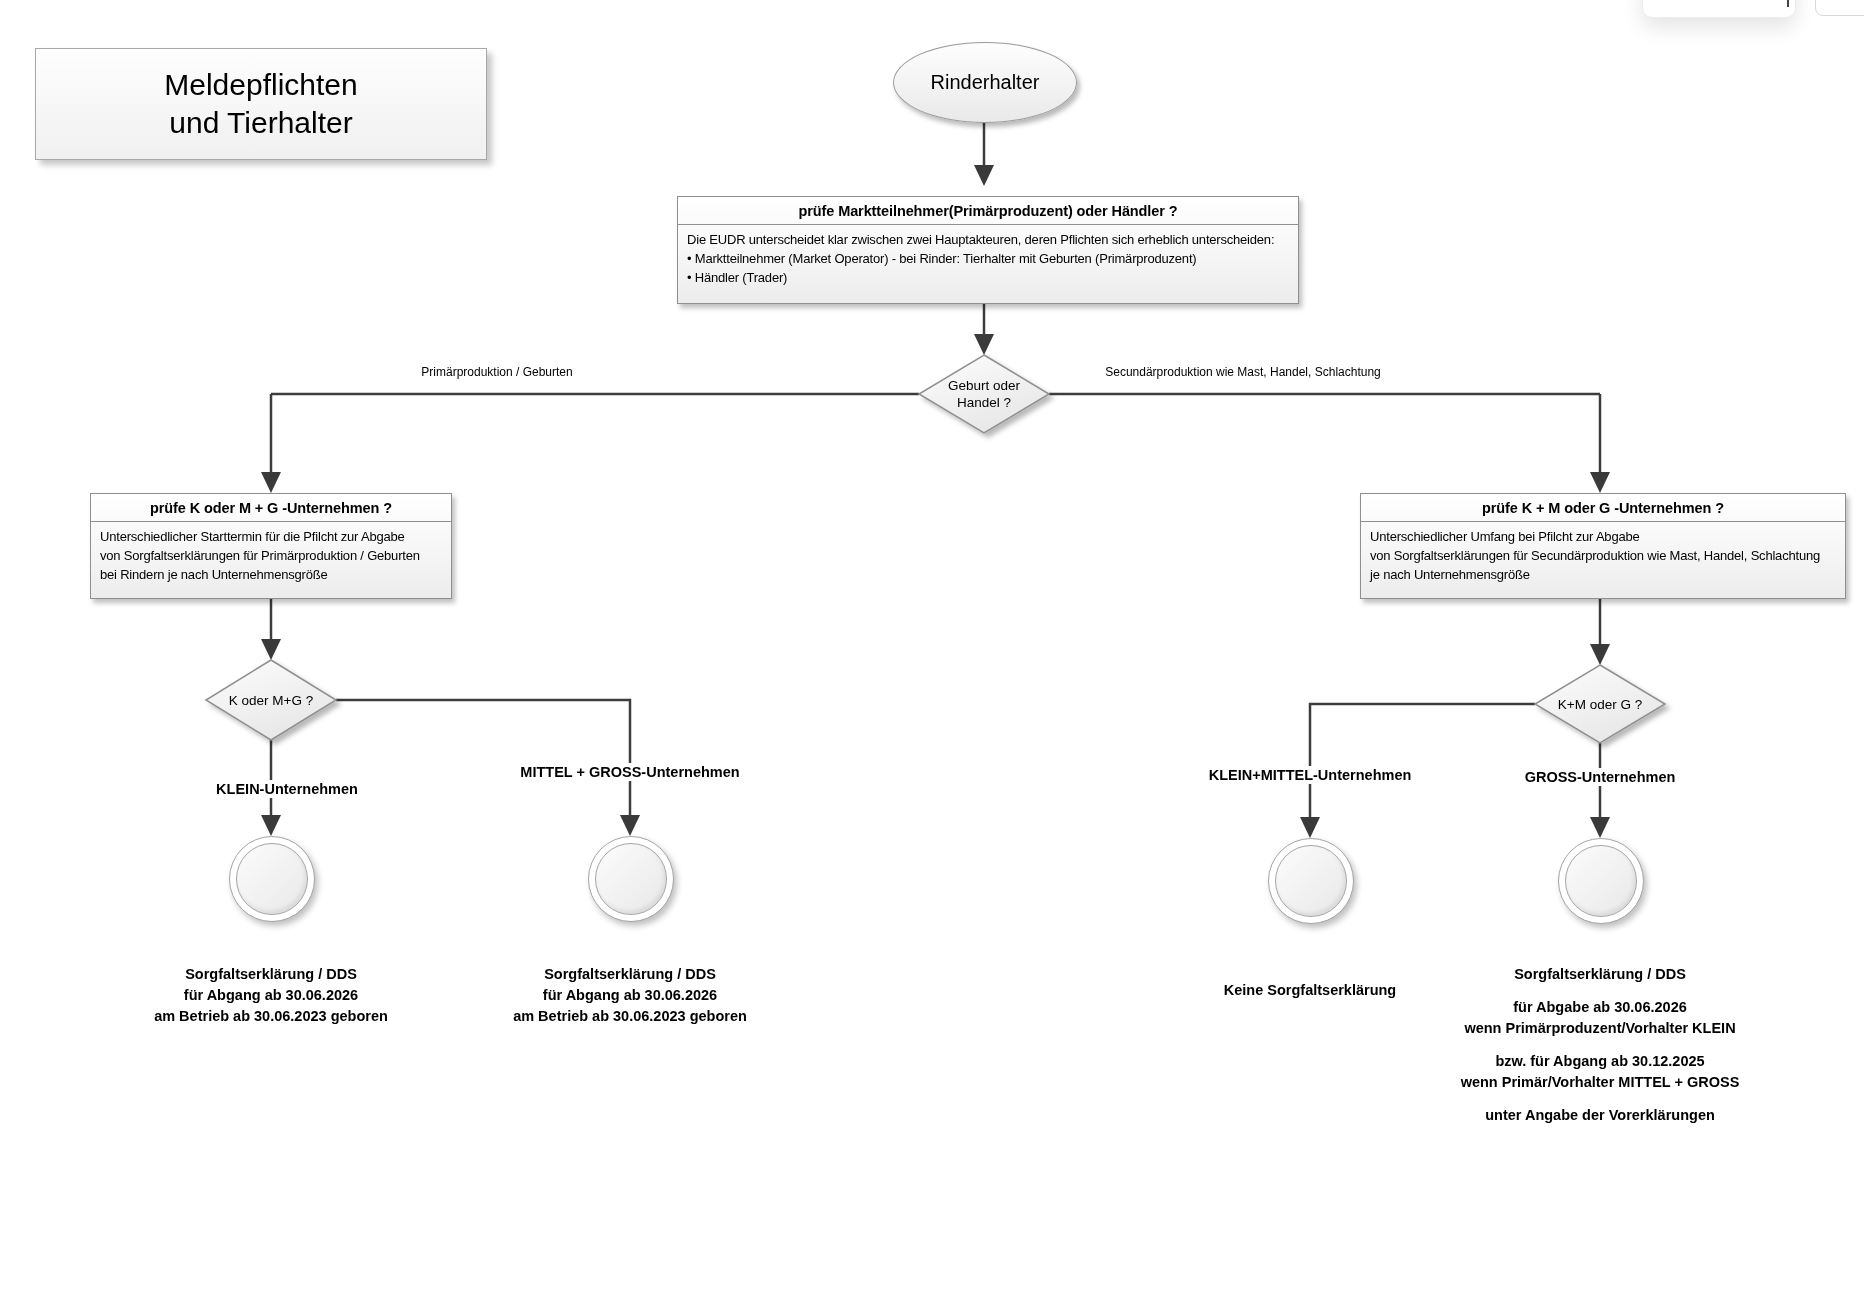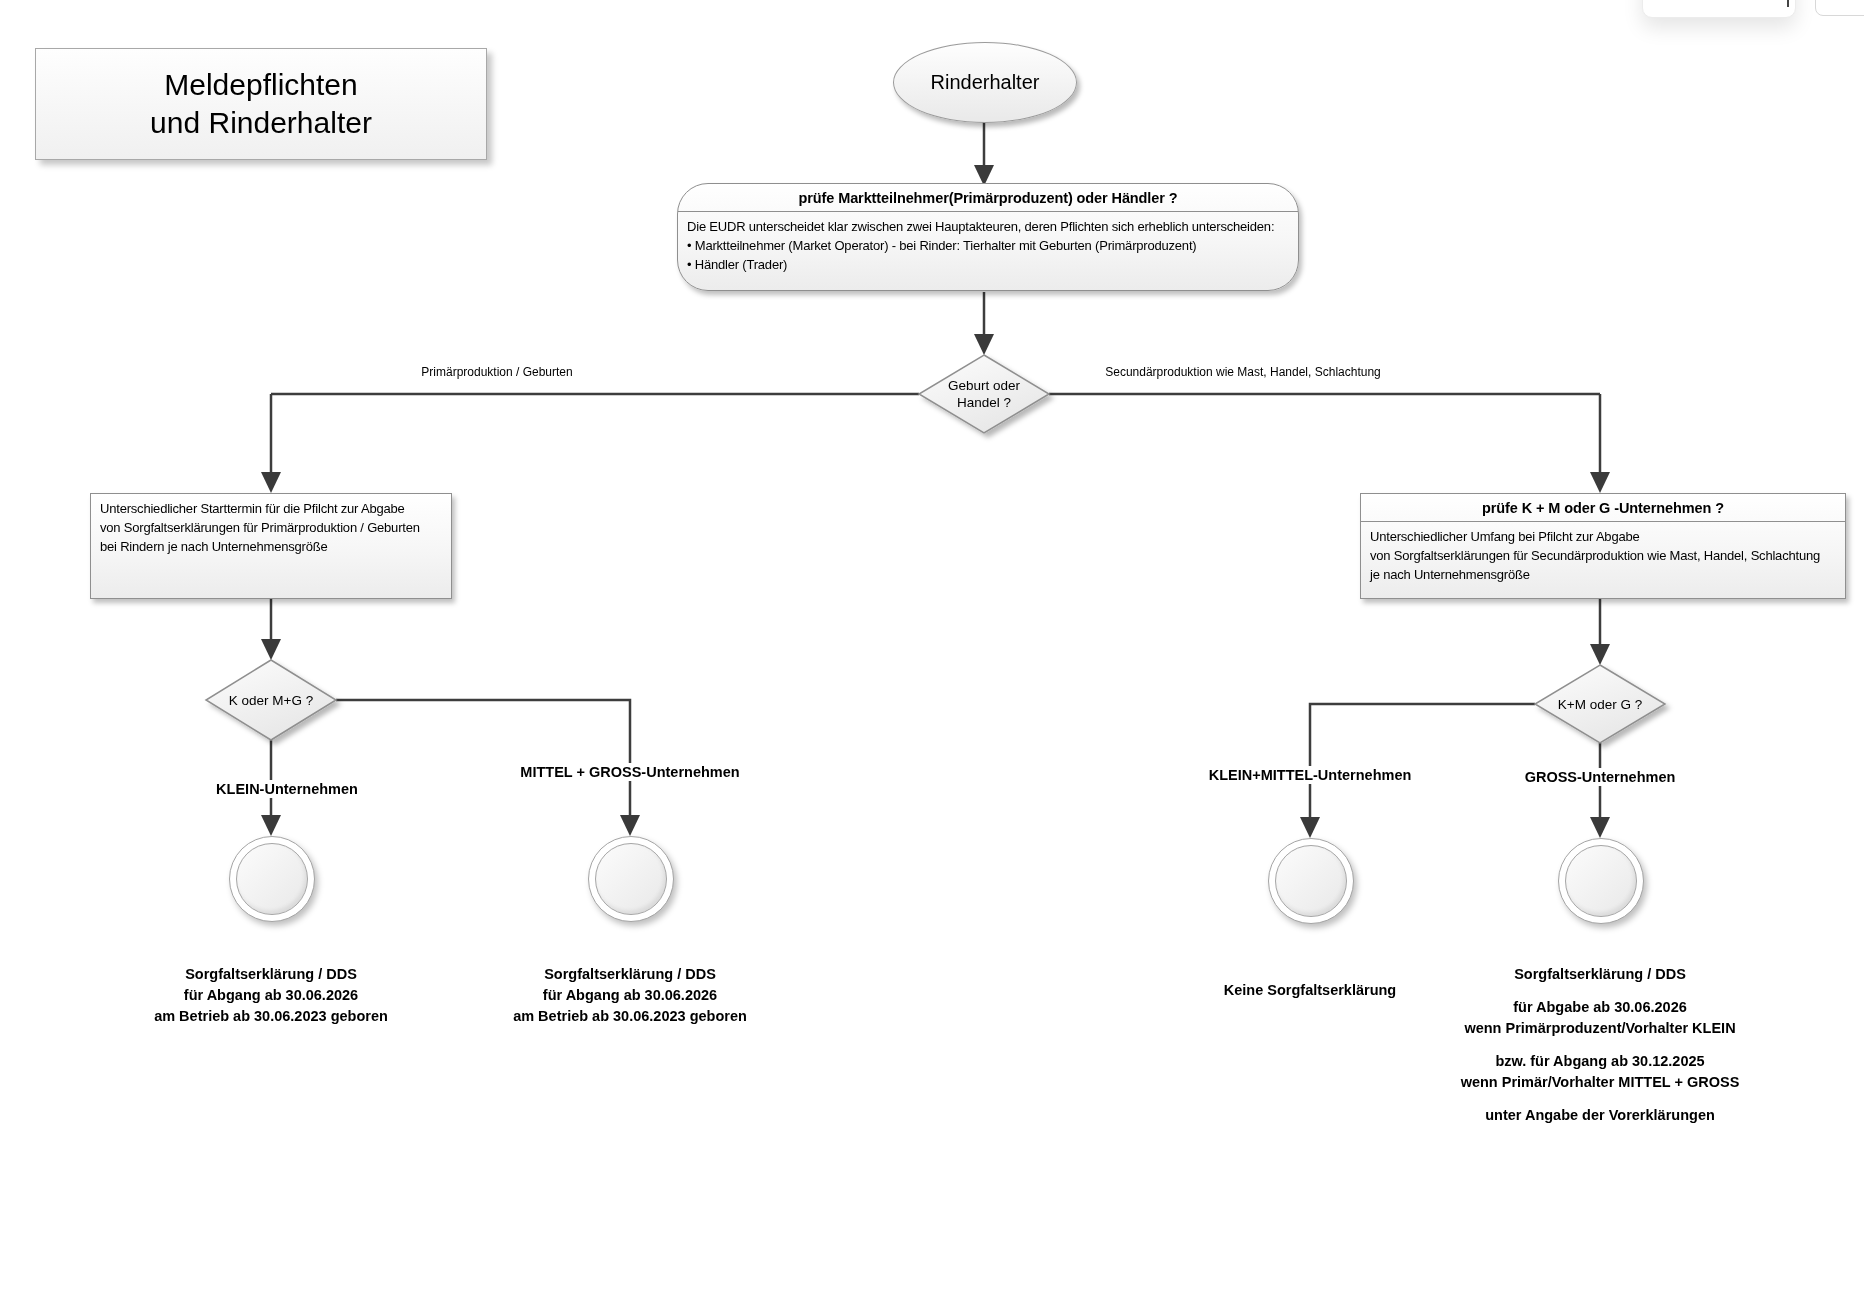--- a/index.html
+++ b/index.html
@@ -103,45 +103,46 @@
 
     <g stroke="#8f8f8f" stroke-width="1.5" fill="url(#gDia)" filter="url(#ds)">
       <polygon points="984,355 1049,394 984,433 919,394"></polygon>
       <polygon points="271,660 336,700 271,740 206,700"></polygon>
       <polygon points="1600,665 1665,704 1600,743 1535,704"></polygon>
     </g>
   </svg>
 
   <div class="title-box">
     <div>Meldepflichten</div>
-    <div>und Rinderhalter</div>
+    <div>und Tierhalter</div>
   </div>
 
   <div class="ellipse">
     <span>Rinderhalter</span>
   </div>
 
-  <div class="pbox" style="left:677px;top:183px;width:620px;height:106px;border-radius:31px;">
+  <div class="pbox" style="left:677px;top:196px;width:620px;height:106px;">
     <div class="pbox-h">prüfe Marktteilnehmer(Primärproduzent) oder Händler ?</div>
     <div class="pbox-b">
       <div>Die EUDR unterscheidet klar zwischen zwei Hauptakteuren, deren Pflichten sich erheblich unterscheiden:</div>
       <div>• Marktteilnehmer (Market Operator) - bei Rinder: Tierhalter mit Geburten (Primärproduzent)</div>
       <div>• Händler (Trader)</div>
     </div>
   </div>
 
   <div class="dtext" style="left:984px;top:394px;">
     <div>Geburt oder</div>
     <div>Handel ?</div>
   </div>
 
   <div class="edge-label" style="left:497px;top:372px;">Primärproduktion / Geburten</div>
   <div class="edge-label" style="left:1243px;top:372px;">Secundärproduktion wie Mast, Handel, Schlachtung</div>
 
   <div class="pbox" style="left:90px;top:493px;width:360px;height:104px;">
+    <div class="pbox-h">prüfe K oder M + G -Unternehmen ?</div>
     <div class="pbox-b">
       <div>Unterschiedlicher Starttermin für die Pfilcht zur Abgabe</div>
       <div>von Sorgfaltserklärungen für Primärproduktion / Geburten</div>
       <div>bei Rindern je nach Unternehmensgröße</div>
     </div>
   </div>
 
   <div class="pbox" style="left:1360px;top:493px;width:484px;height:104px;">
     <div class="pbox-h">prüfe K + M oder G -Unternehmen ?</div>
     <div class="pbox-b">

